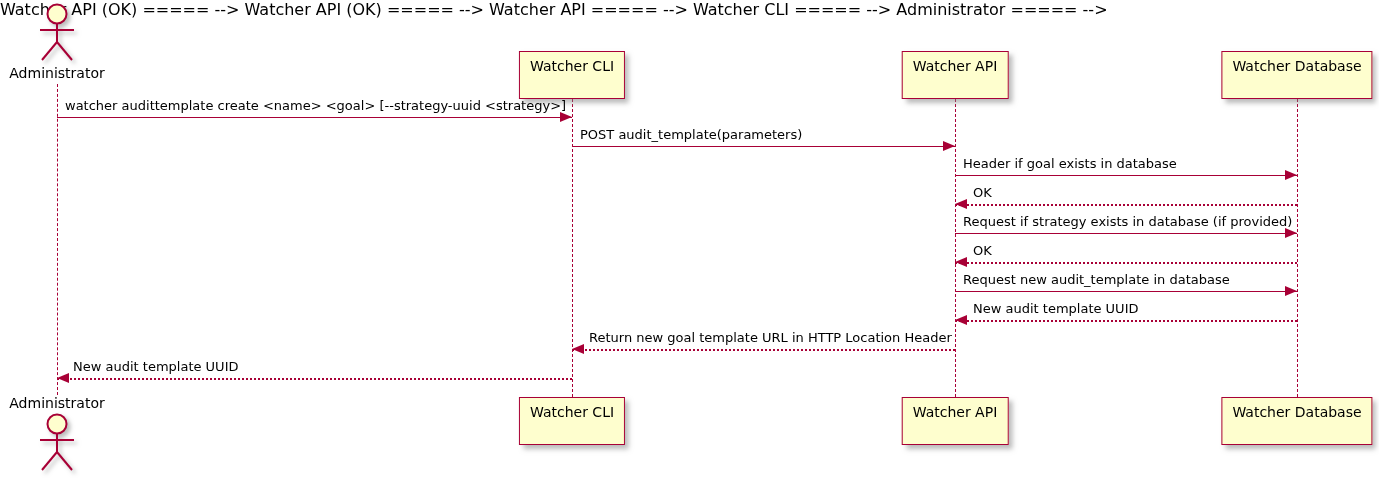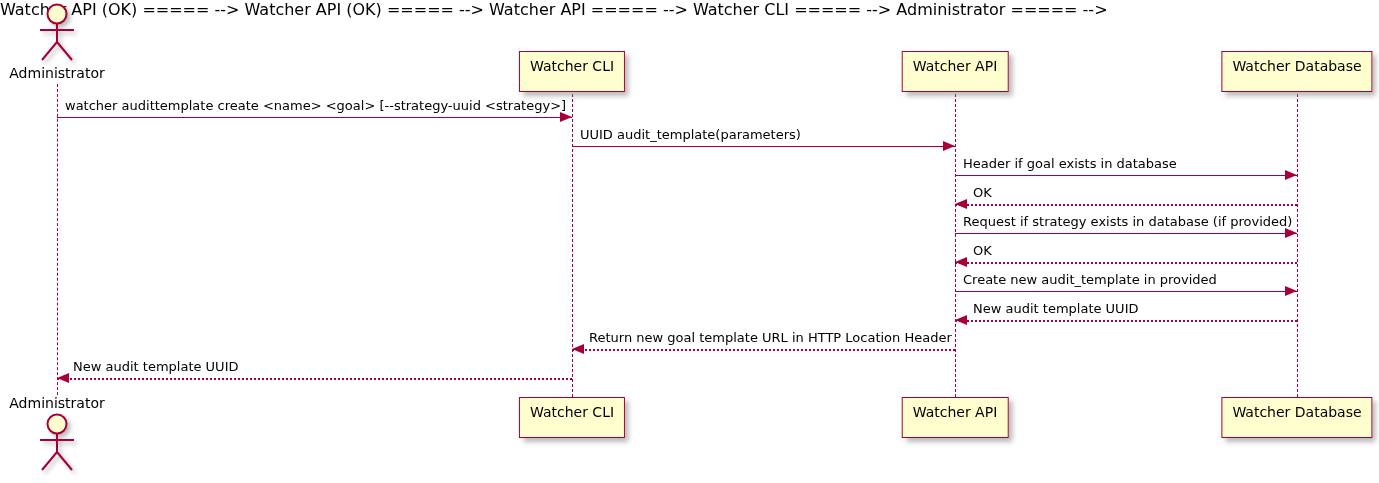--- a/index.html
+++ b/index.html
@@ -21,21 +21,21 @@
     position:absolute;
     transform:translateX(-50%);
     background:var(--fill);
     border:1.5px solid var(--line);
     box-shadow:4px 4px 5px rgba(130,130,130,.55);
     padding:5px 10px;
     font-size:14px;
     line-height:18px;
     white-space:nowrap;
     box-sizing:border-box;
-    height:41px;
+    height:48px;
   }
   .lifeline{
     position:absolute;
     width:0;
     border-left:1px dashed var(--line);
   }
   .actor-label{
     position:absolute;
     transform:translateX(-50%);
     font-size:14px;
@@ -95,21 +95,21 @@
   <div class="participant" style="left:572px;top:51px">Watcher CLI</div>
   <div class="participant" style="left:955px;top:51px">Watcher API</div>
   <div class="participant" style="left:1297px;top:51px">Watcher Database</div>
 
   
   <div class="msg-label" style="left:65px;top:98px">watcher audittemplate create &lt;name&gt; &lt;goal&gt; [--strategy-uuid &lt;strategy&gt;]</div>
   <div class="msg-line" style="left:57px;top:117px;width:515px"></div>
   <div class="arrow right" style="left:560px;top:112px"></div>
 
   
-  <div class="msg-label" style="left:580px;top:127px">UUID audit_template(parameters)</div>
+  <div class="msg-label" style="left:580px;top:127px">POST audit_template(parameters)</div>
   <div class="msg-line" style="left:572px;top:146px;width:383px"></div>
   <div class="arrow right" style="left:943px;top:141px"></div>
 
   
   <div class="msg-label" style="left:963px;top:156px">Header if goal exists in database</div>
   <div class="msg-line" style="left:955px;top:175px;width:342px"></div>
   <div class="arrow right" style="left:1285px;top:170px"></div>
 
    Watcher API (OK) ===== --&gt;
   <div class="msg-label" style="left:973px;top:185px">OK</div>
@@ -120,21 +120,21 @@
   <div class="msg-label" style="left:963px;top:214px">Request if strategy exists in database (if provided)</div>
   <div class="msg-line" style="left:955px;top:233px;width:342px"></div>
   <div class="arrow right" style="left:1285px;top:228px"></div>
 
    Watcher API (OK) ===== --&gt;
   <div class="msg-label" style="left:973px;top:243px">OK</div>
   <div class="msg-line reply" style="left:955px;top:262px;width:342px"></div>
   <div class="arrow left" style="left:955px;top:257px"></div>
 
   
-  <div class="msg-label" style="left:963px;top:272px">Create new audit_template in provided</div>
+  <div class="msg-label" style="left:963px;top:272px">Request new audit_template in database</div>
   <div class="msg-line" style="left:955px;top:291px;width:342px"></div>
   <div class="arrow right" style="left:1285px;top:286px"></div>
 
    Watcher API ===== --&gt;
   <div class="msg-label" style="left:973px;top:301px">New audit template UUID</div>
   <div class="msg-line reply" style="left:955px;top:320px;width:342px"></div>
   <div class="arrow left" style="left:955px;top:315px"></div>
 
    Watcher CLI ===== --&gt;
   <div class="msg-label" style="left:589px;top:330px">Return new goal template URL in HTTP Location Header</div>

